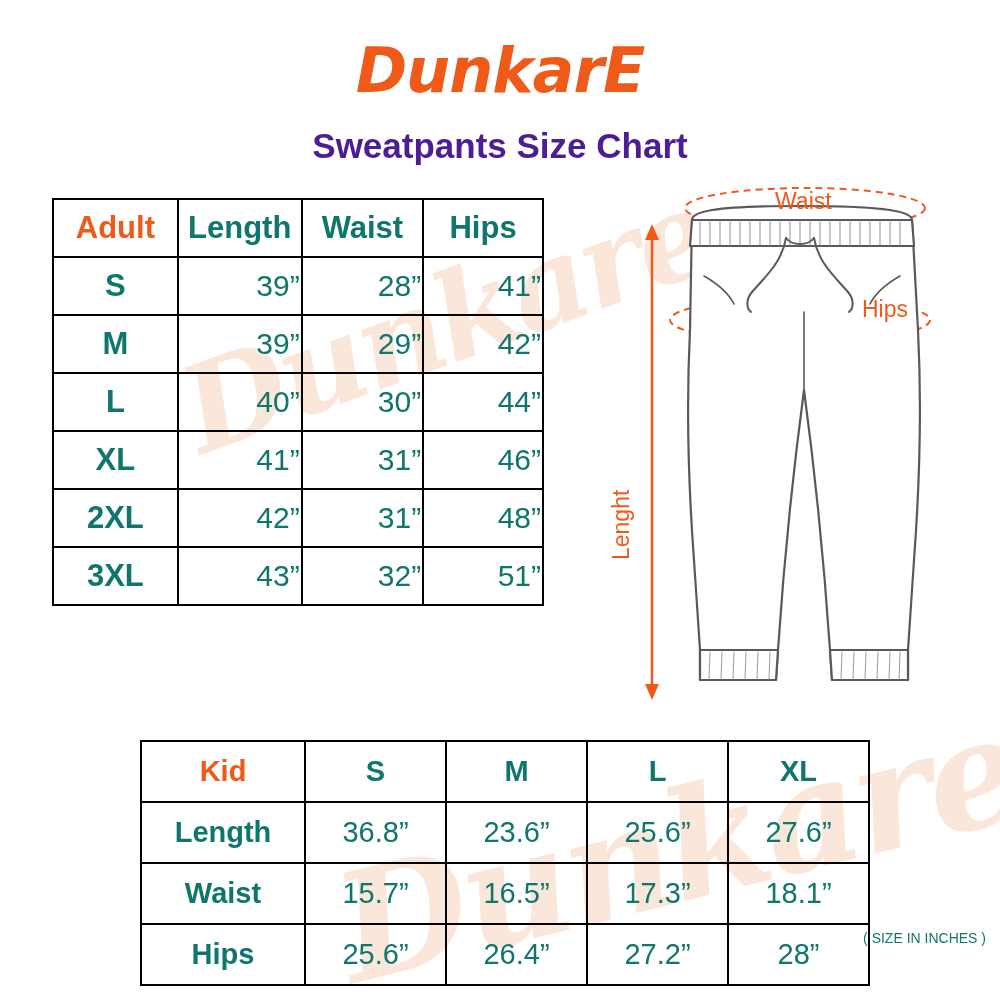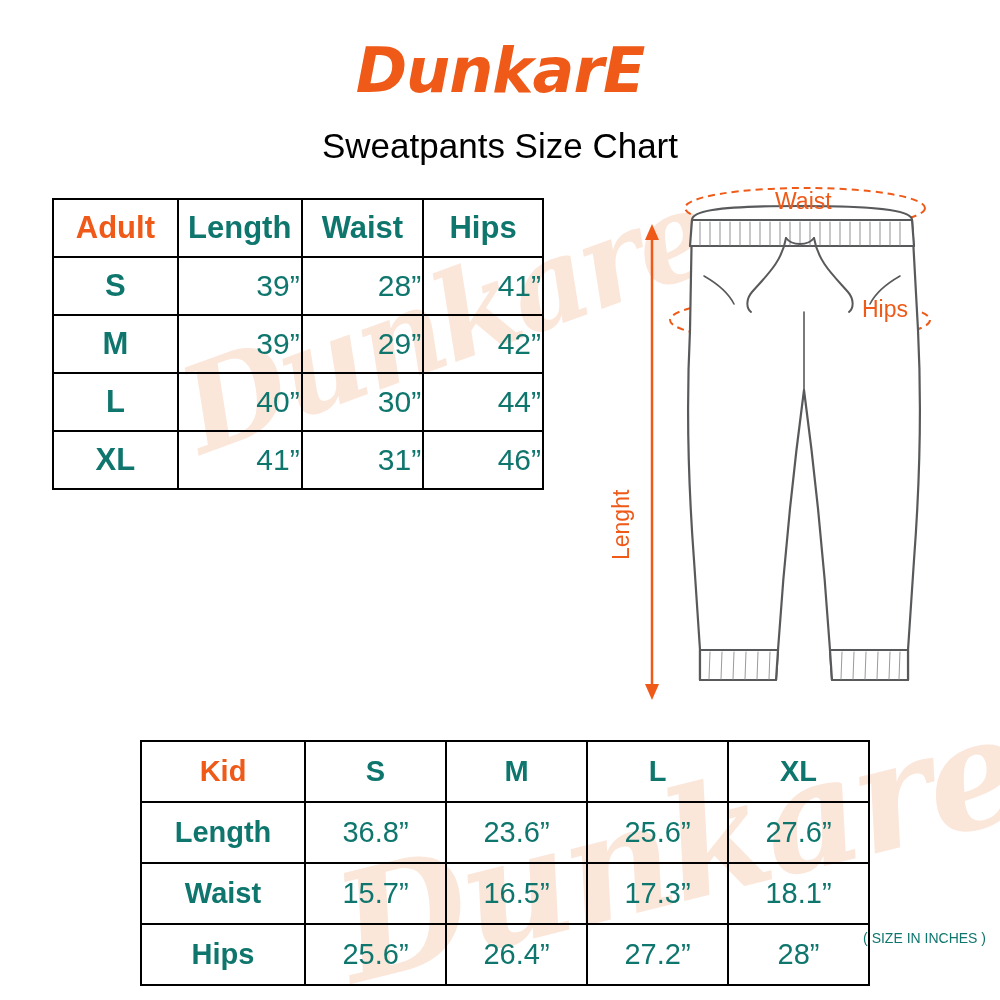--- a/index.html
+++ b/index.html
@@ -62,22 +62,23 @@
     letter-spacing: -1px;
     z-index: 3;
   }
   .subtitle {
     position: absolute;
     left: 0;
     top: 126px;
     width: 1000px;
     text-align: center;
     font-size: 35px;
-    color: #000000;
+    color: #4c1d95;
     z-index: 3;
+    font-weight: bold;
   }
   
   table {
     border-collapse: collapse;
     position: absolute;
     z-index: 2;
     background: transparent;
     padding-left: 8px;
   }
   table td, table th {
@@ -195,20 +196,32 @@
       <td>L</td>
       <td class="val">40”</td>
       <td class="val">30”</td>
       <td class="val">44”</td>
     </tr>
     <tr>
       <td>XL</td>
       <td class="val">41”</td>
       <td class="val">31”</td>
       <td class="val">46”</td>
+    </tr>
+    <tr>
+      <td>2XL</td>
+      <td class="val">42”</td>
+      <td class="val">31”</td>
+      <td class="val">48”</td>
+    </tr>
+    <tr>
+      <td>3XL</td>
+      <td class="val">43”</td>
+      <td class="val">32”</td>
+      <td class="val">51”</td>
     </tr>
   </tbody>
     </table>
 
   <table id="kid-table">
     <tbody>
         <tr>
       <th class="corner col-label">Kid</th>
       <th class="col-data">S</th>
       <th class="col-data">M</th>

